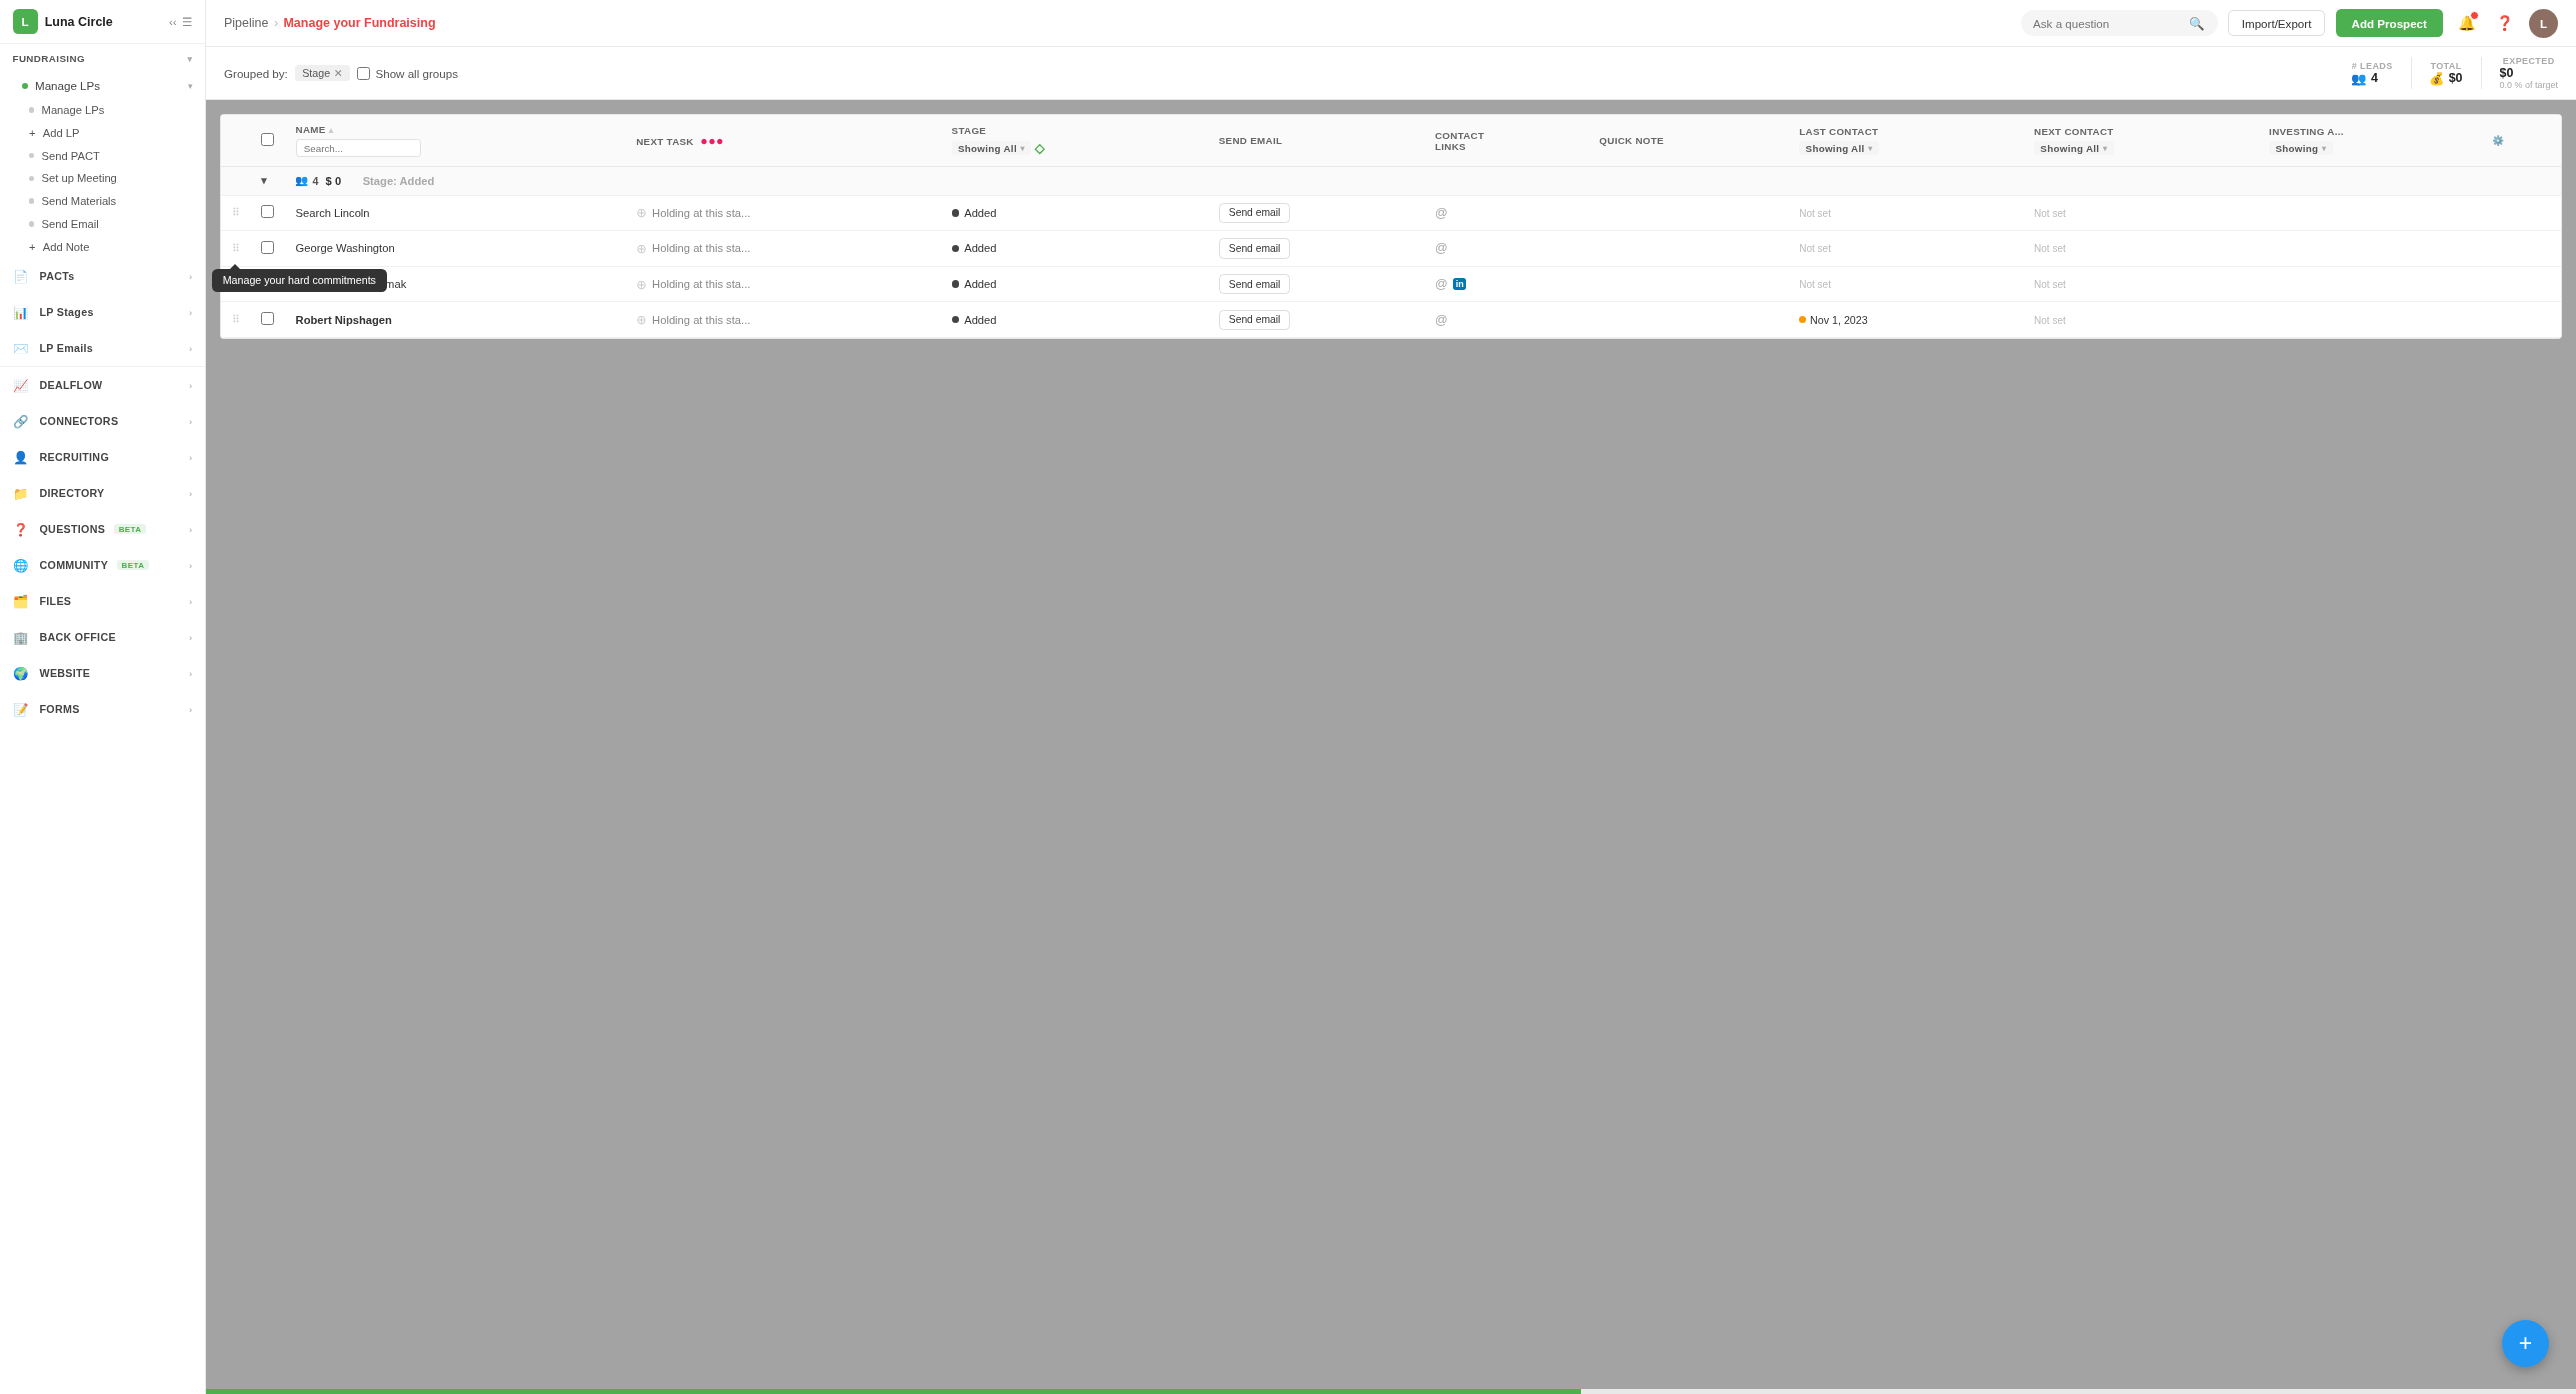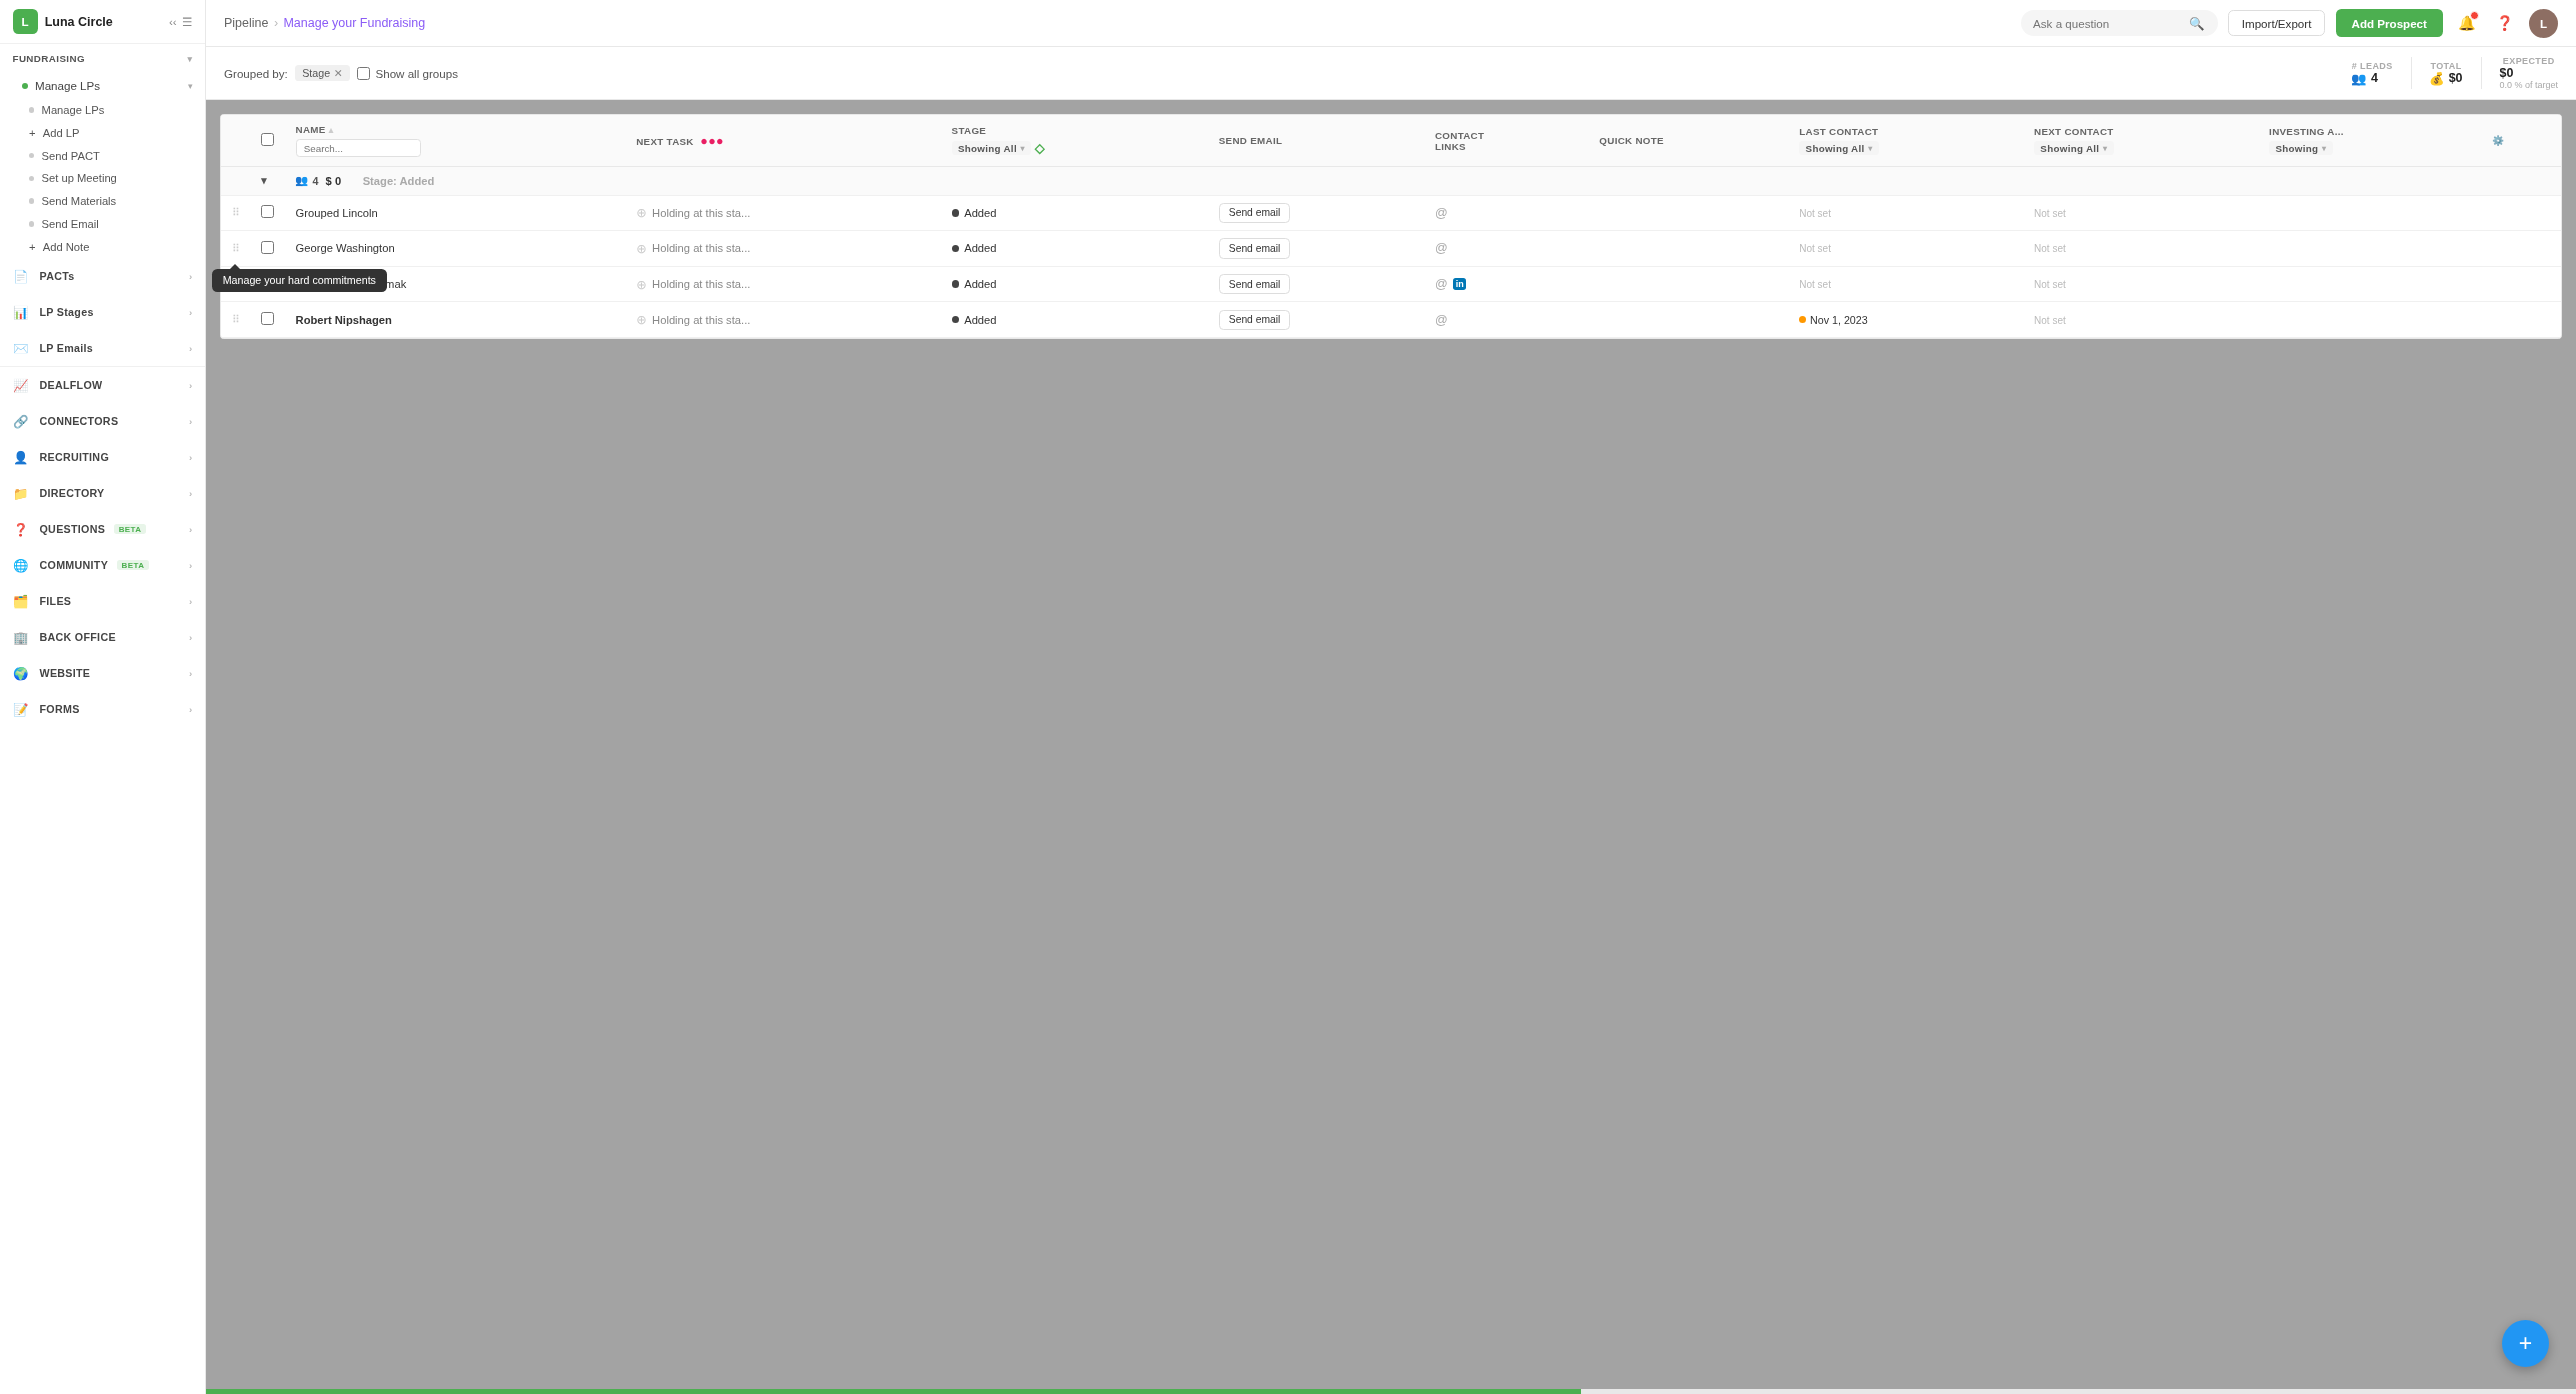--- a/index.html
+++ b/index.html
@@ -109,21 +109,21 @@
       justify-content: space-between;
       padding: 0 18px;
       height: 47px;
       flex-shrink: 0;
     }
     .breadcrumb {
       display: flex; align-items: center; gap: 5.4px;
       font-size: 12.5px; color: #666;
     }
     .breadcrumb .sep { color: #bbb; }
-    .breadcrumb .current { font-weight: 400; color: #8b5cf6; }
+    .breadcrumb .current { font-weight: 700; color: #ef4444; }
     .topbar-right { display: flex; align-items: center; gap: 10.7px; }
     .search-box {
       display: flex; align-items: center;
       background: #f5f5f5; border-radius: 18px;
       padding: 5.4px 12.5px; gap: 10px;
       width: 197px;
     }
     .search-box input {
       border: none; background: transparent; outline: none;
       font-size: 11.6px; color: #555; width: 100%;
@@ -603,21 +603,21 @@
                 <span style="color:#aaa; margin-left: 14.3px;">Stage: Added</span>
               </div>
             </td>
           </tr>
 
           <tr>
             <td><span class="drag-handle">⠿</span></td>
             <td><input type="checkbox" class="checkbox" style=""></td>
             <td>
               <div class="name-cell">
-                <span style="cursor:pointer; color:#333;">Grouped Lincoln</span>
+                <span style="cursor:pointer; color:#333;">Search Lincoln</span>
               </div>
             </td>
             <td>
               <div class="task-cell">
                 <span class="task-icon">⊕</span>
                 <span>Holding at this sta...</span>
               </div>
             </td>
             <td>
               <div style="display:flex;align-items:center;gap:5.4px;">

